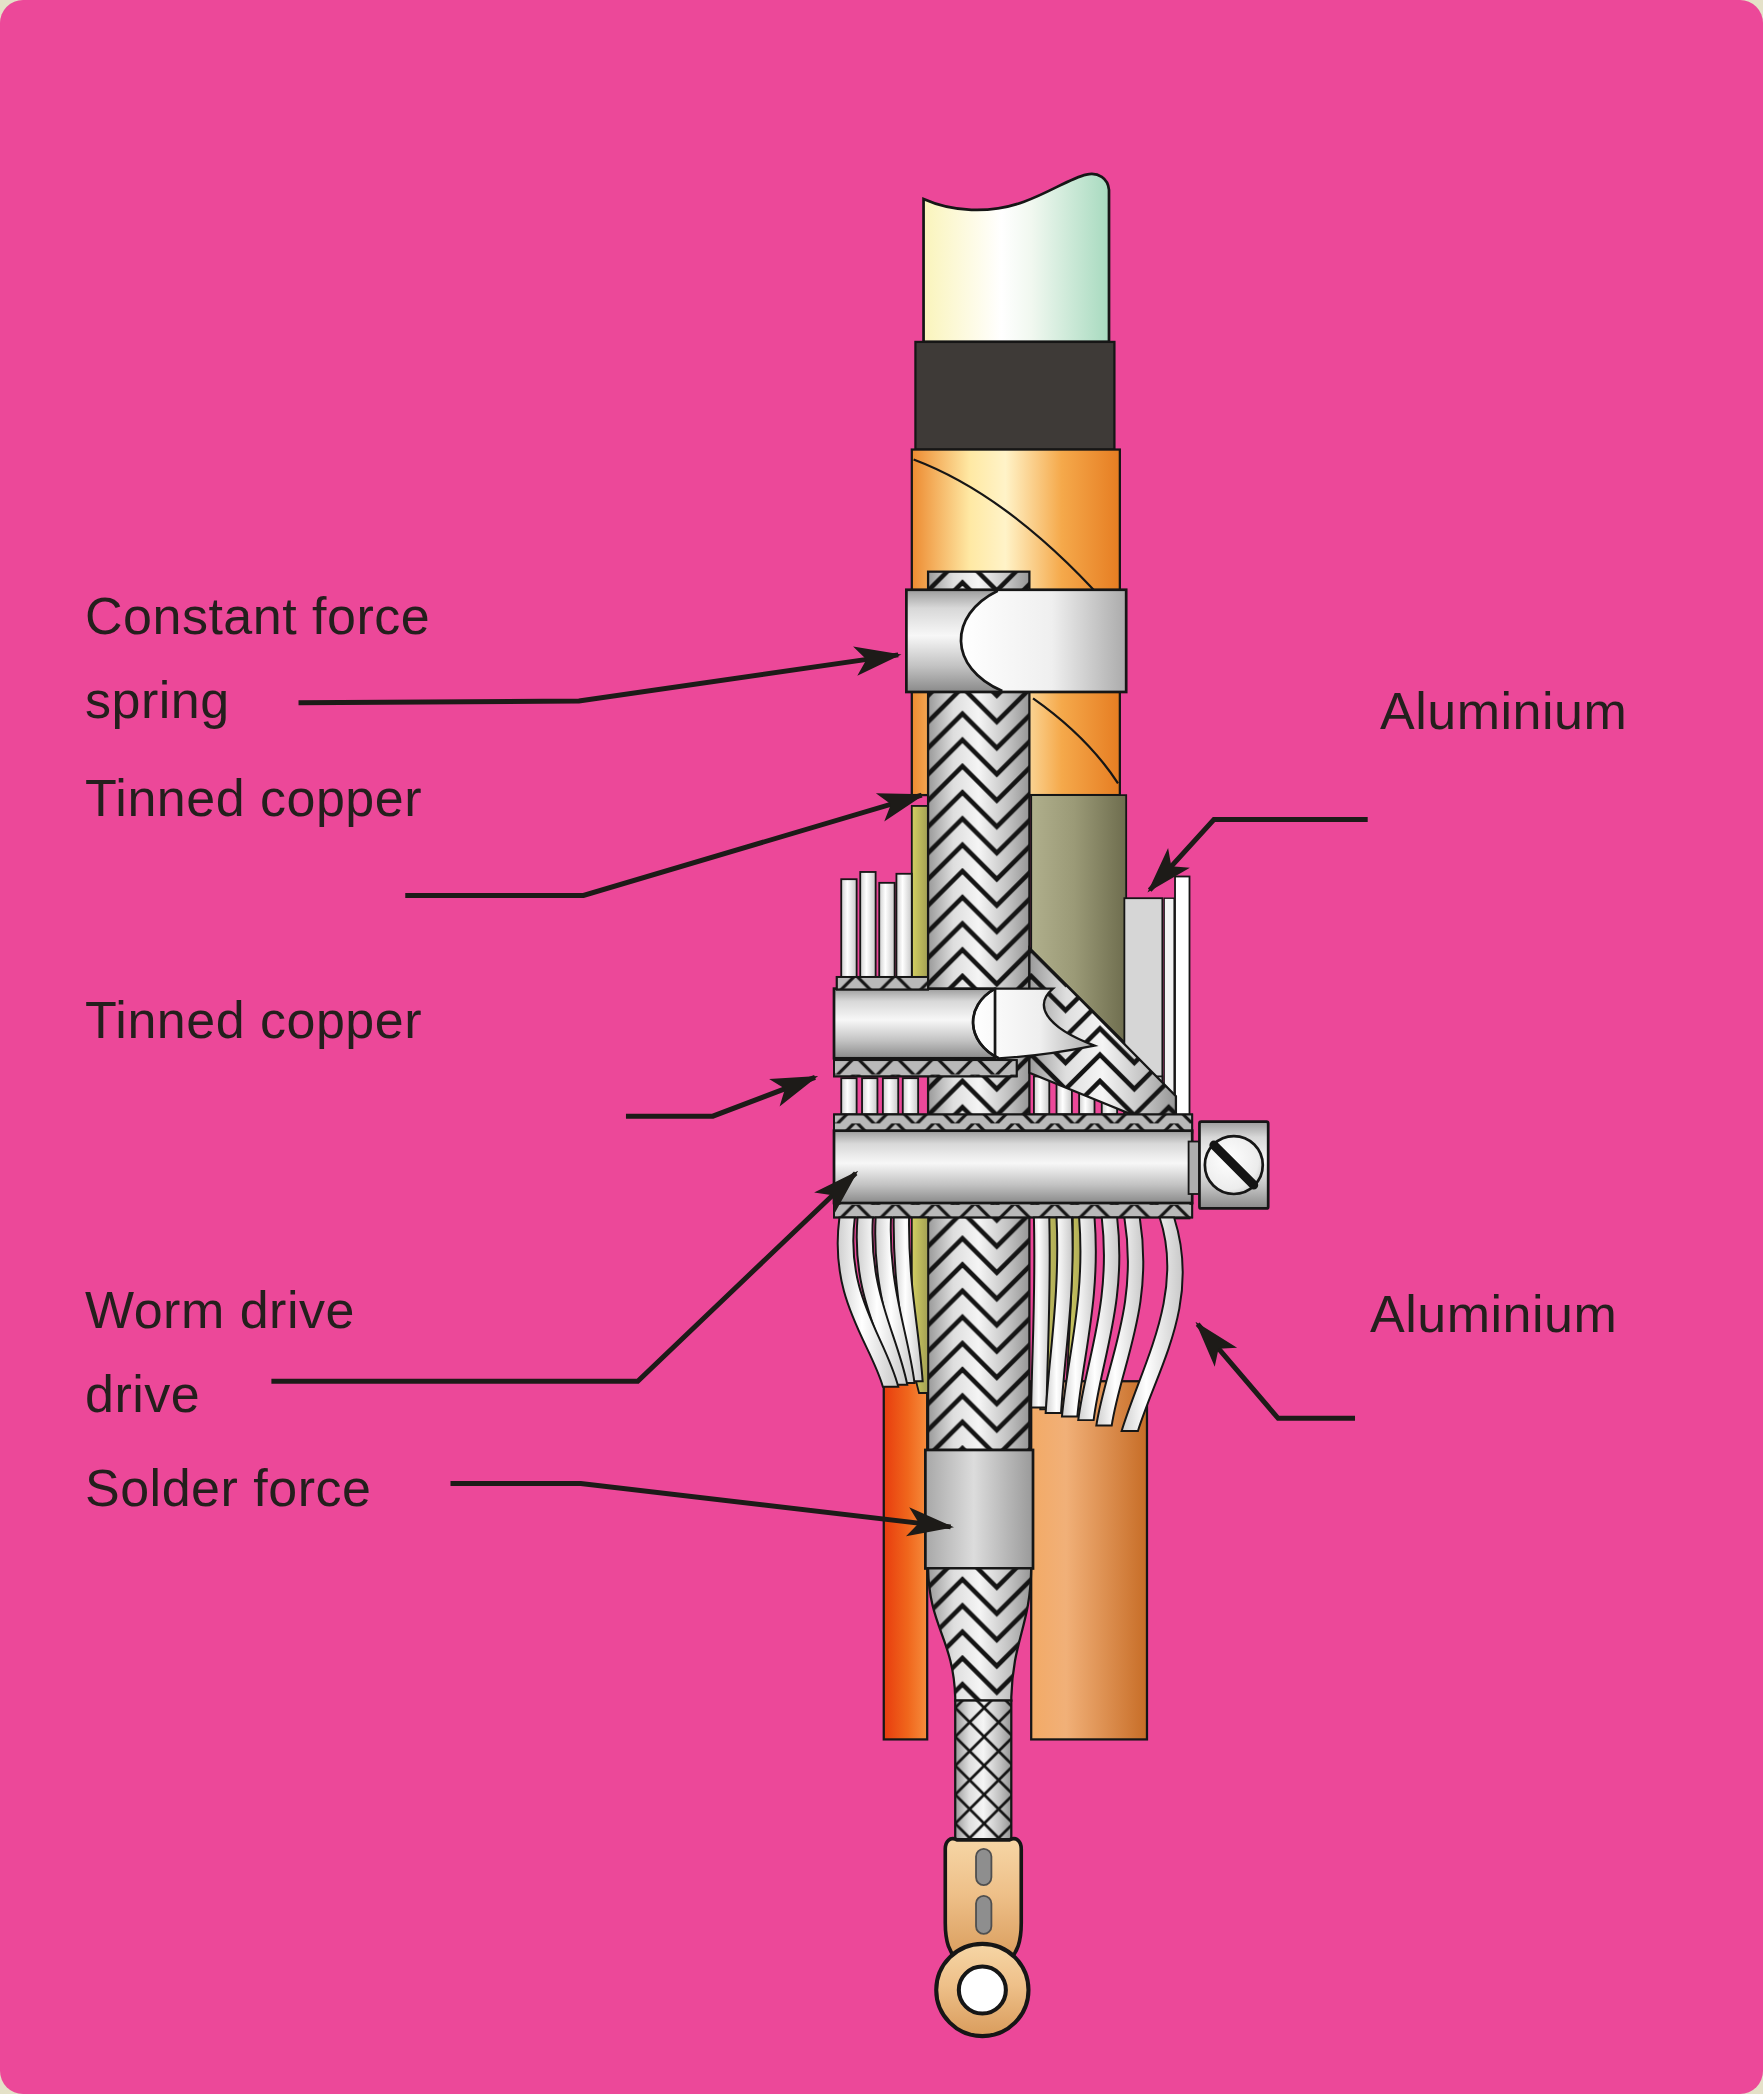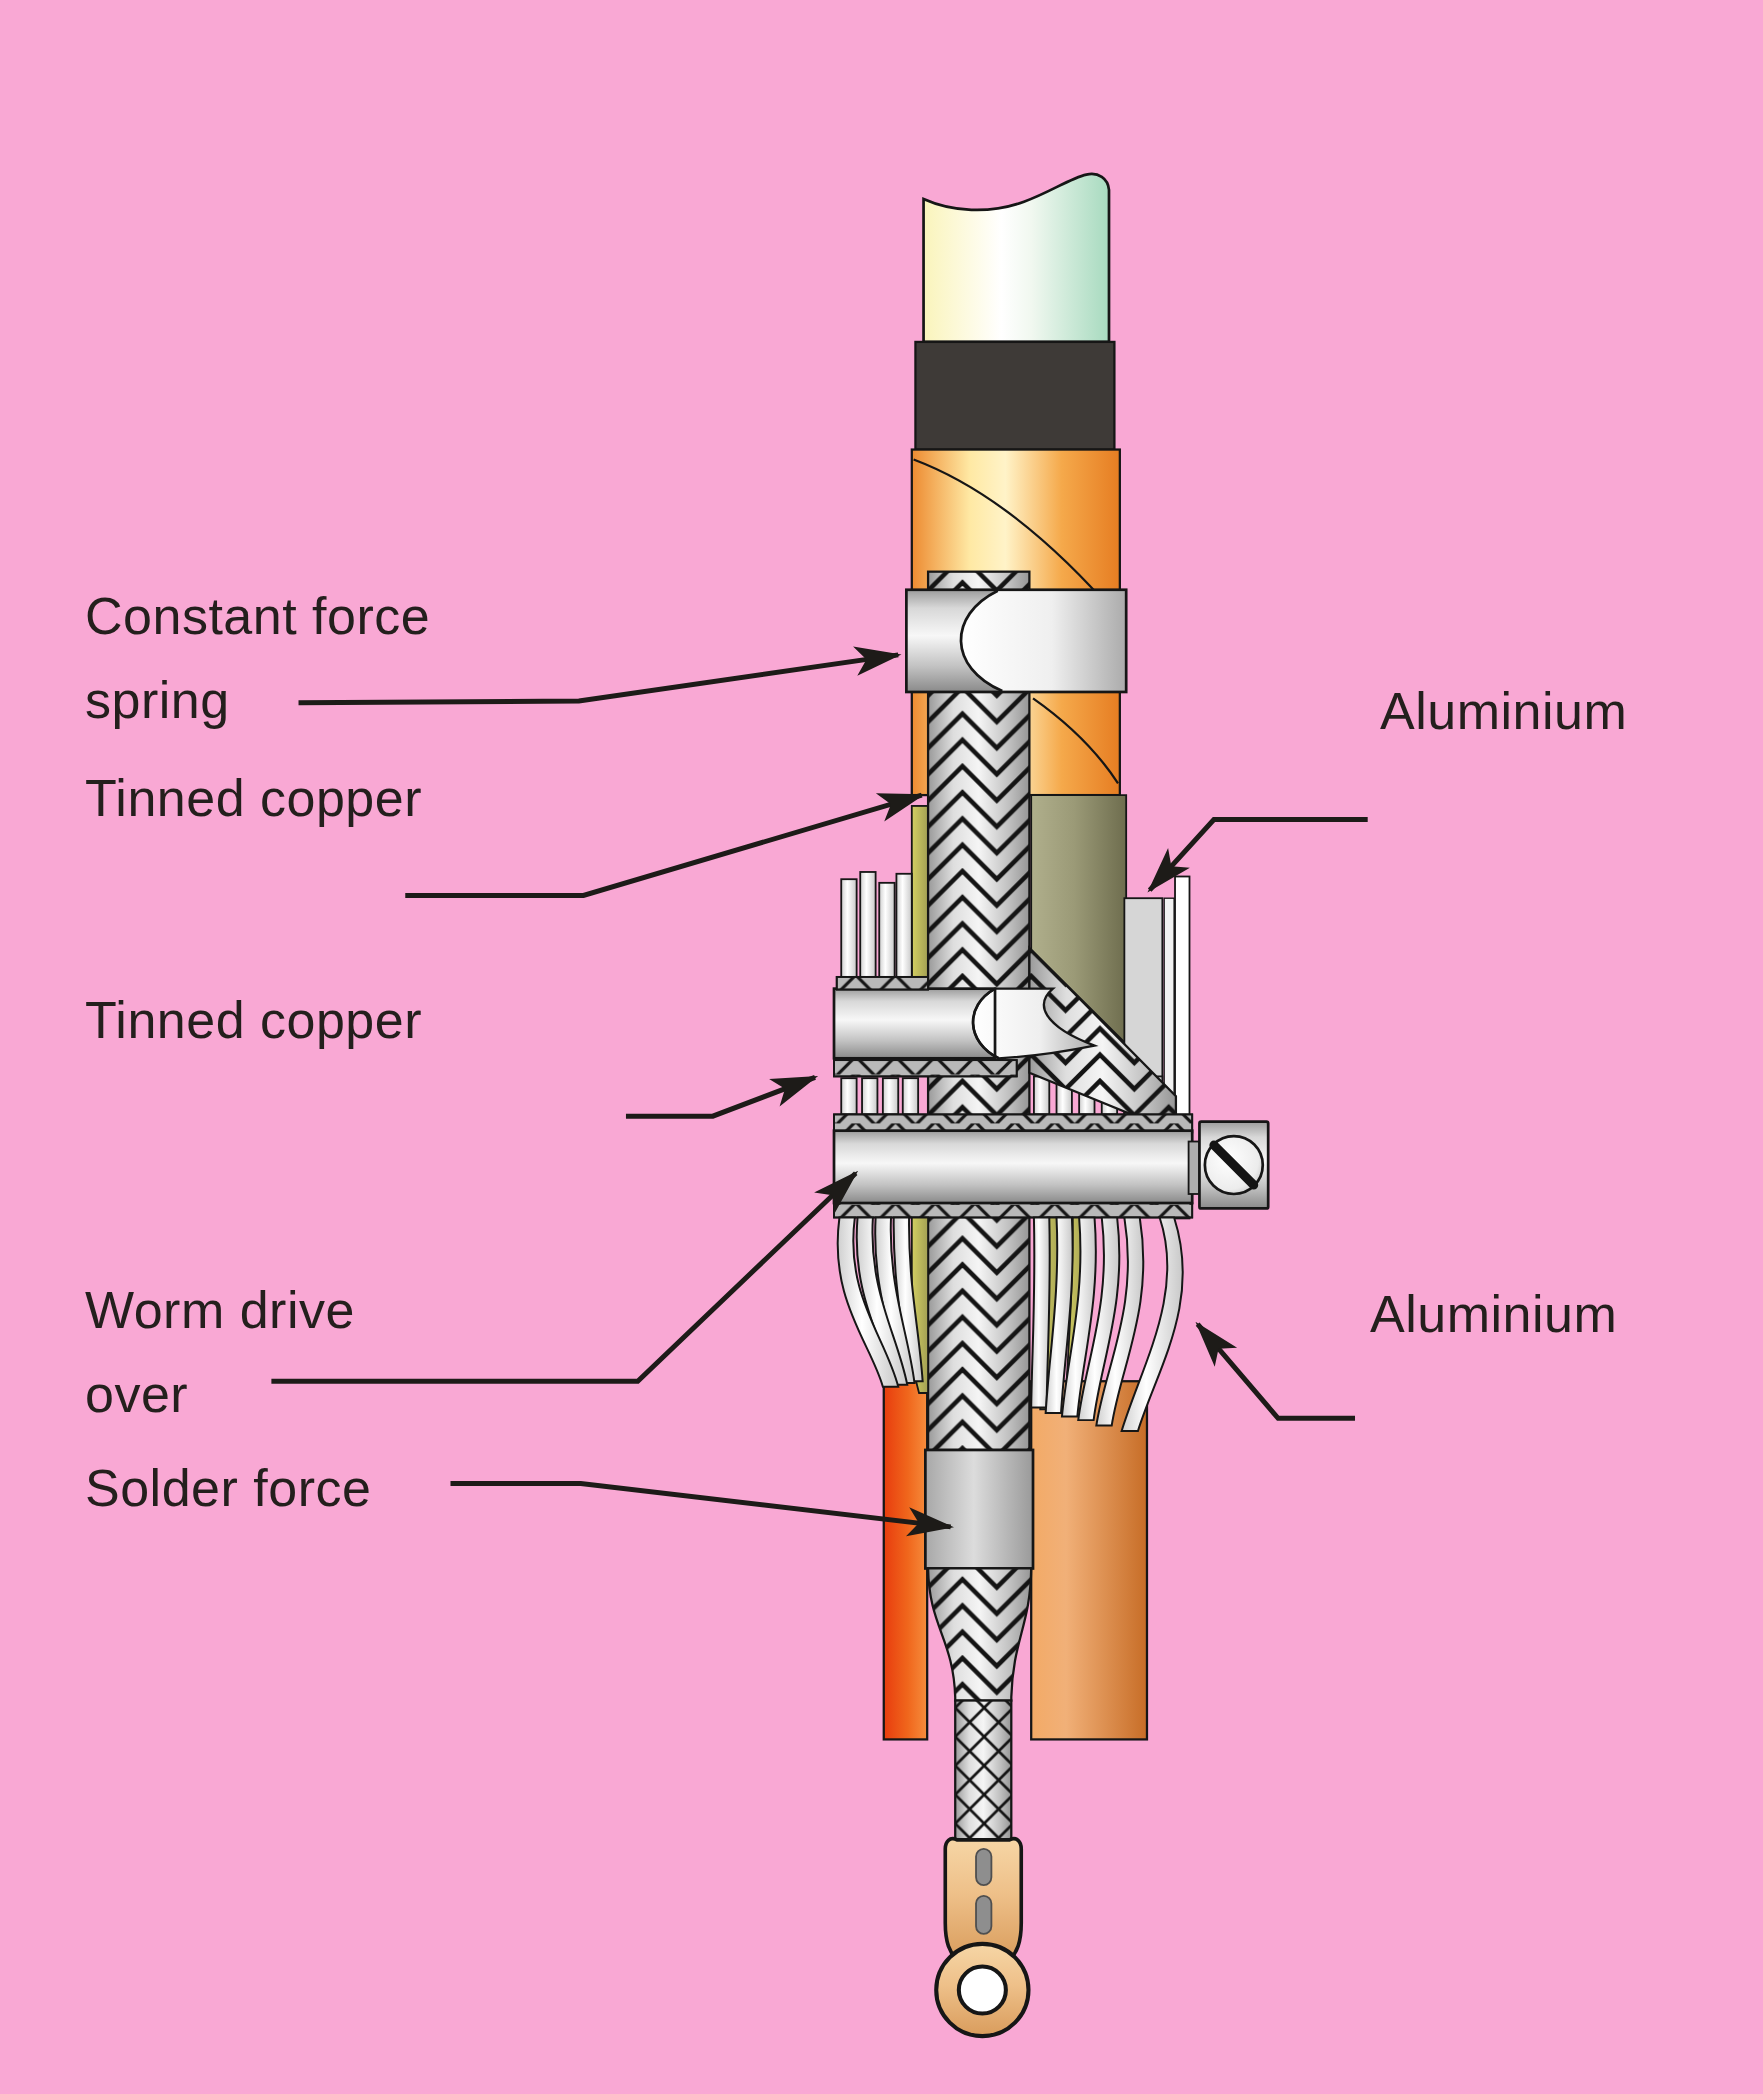--- a/index.html
+++ b/index.html
@@ -1,21 +1,22 @@
 <!DOCTYPE html>
 <html style="font-size:14.5px"><head>
 <meta charset="utf-8">
 <style>
   html,body{margin:0;padding:0;background:#e4e1c8;}
   .stage{
     position:relative;
     width:1763px;height:2094px;
-    background:#f9a8d4;
+    background:#ec4899;
     font-family:"Liberation Sans", sans-serif;
     overflow:hidden;
+    border-radius:23px;
   }
   .stage svg{position:absolute;left:0;top:0;}
   .callout{
     position:absolute;
     font-size:52px;
     line-height:84px;
     color:#241f1d;
     letter-spacing:0.5px;
   }
   .callout span{display:block;white-space:nowrap;}
@@ -271,21 +272,21 @@
 <div class="callout" style="left:85px;top:756px;">
   <span>Tinned copper</span>
 </div>
 
 <div class="callout" style="left:85px;top:978px;">
   <span>Tinned copper</span>
 </div>
 
 <div class="callout" style="left:85px;top:1268px;">
   <span>Worm drive</span>
-  <span>over</span>
+  <span>drive</span>
 </div>
 
 <div class="callout" style="left:85px;top:1446px;">
   <span>Solder force</span>
   <span></span>
 </div>
 
 <div class="callout" style="left:1380px;top:669px;">
   <span>Aluminium</span>
 </div>

